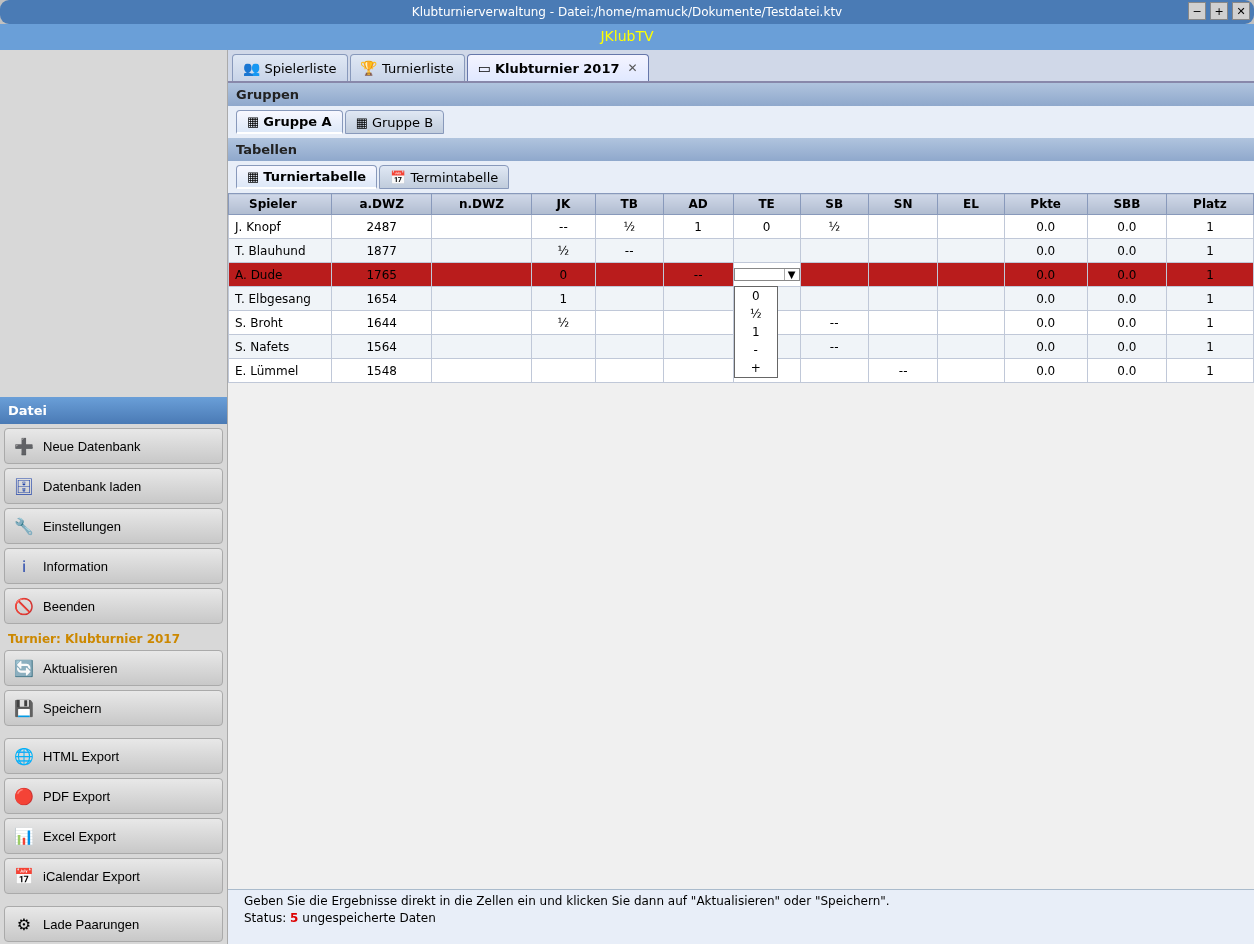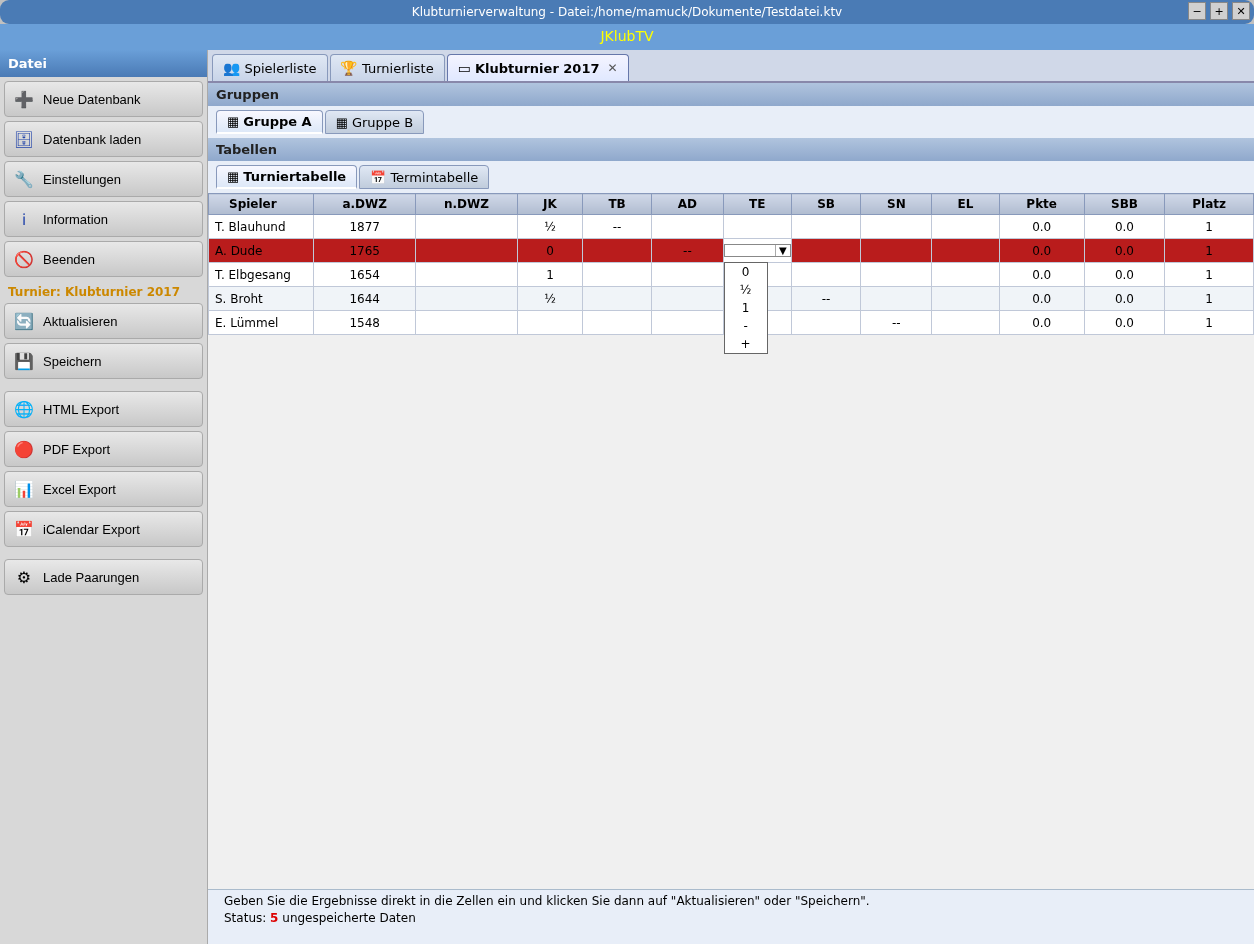--- a/index.html
+++ b/index.html
@@ -38,26 +38,27 @@
     }
 
     
     .main-layout {
       display: flex;
       height: calc(944px - 50px);
     }
 
     
     .sidebar {
-      width: 208px;
+      width: 228px;
       background: #d8d8d8;
       border-right: 1px solid #aaa;
       display: flex;
       flex-direction: column;
       padding: 0;
+      justify-content: flex-end;
     }
 
     .sidebar-section-header {
       background: linear-gradient(to bottom, #6a9fd8, #4a7ab5);
       color: white;
       font-weight: bold;
       font-size: 13px;
       padding: 6px 8px;
       margin-bottom: 2px;
     }
@@ -372,20 +373,35 @@
               <th>SB</th>
               <th>SN</th>
               <th>EL</th>
               <th>Pkte</th>
               <th>SBB</th>
               <th>Platz</th>
             </tr>
           </thead>
           <tbody id="table-body">
 
+          <tr>
+                <td class="player-col">J. Knopf</td>
+                <td>2487</td>
+                <td></td>
+                <td>--</td>
+                <td>½</td>
+                <td>1</td>
+                <td>0</td>
+                <td>½</td>
+                <td></td>
+                <td></td>
+                <td>0.0</td>
+                <td>0.0</td>
+                <td>1</td>
+              </tr>
               <tr>
                 <td class="player-col">T. Blauhund</td>
                 <td>1877</td>
                 <td></td>
                 <td>½</td>
                 <td>--</td>
                 <td></td>
                 <td></td>
                 <td></td>
                 <td></td>
@@ -445,20 +461,35 @@
                 <td></td>
                 <td></td>
                 <td>--</td>
                 <td></td>
                 <td></td>
                 <td>0.0</td>
                 <td>0.0</td>
                 <td>1</td>
               </tr>
               <tr>
+                <td class="player-col">S. Nafets</td>
+                <td>1564</td>
+                <td></td>
+                <td></td>
+                <td></td>
+                <td></td>
+                <td></td>
+                <td>--</td>
+                <td></td>
+                <td></td>
+                <td>0.0</td>
+                <td>0.0</td>
+                <td>1</td>
+              </tr>
+              <tr>
                 <td class="player-col">E. Lümmel</td>
                 <td>1548</td>
                 <td></td>
                 <td></td>
                 <td></td>
                 <td></td>
                 <td></td>
                 <td></td>
                 <td>--</td>
                 <td></td>

